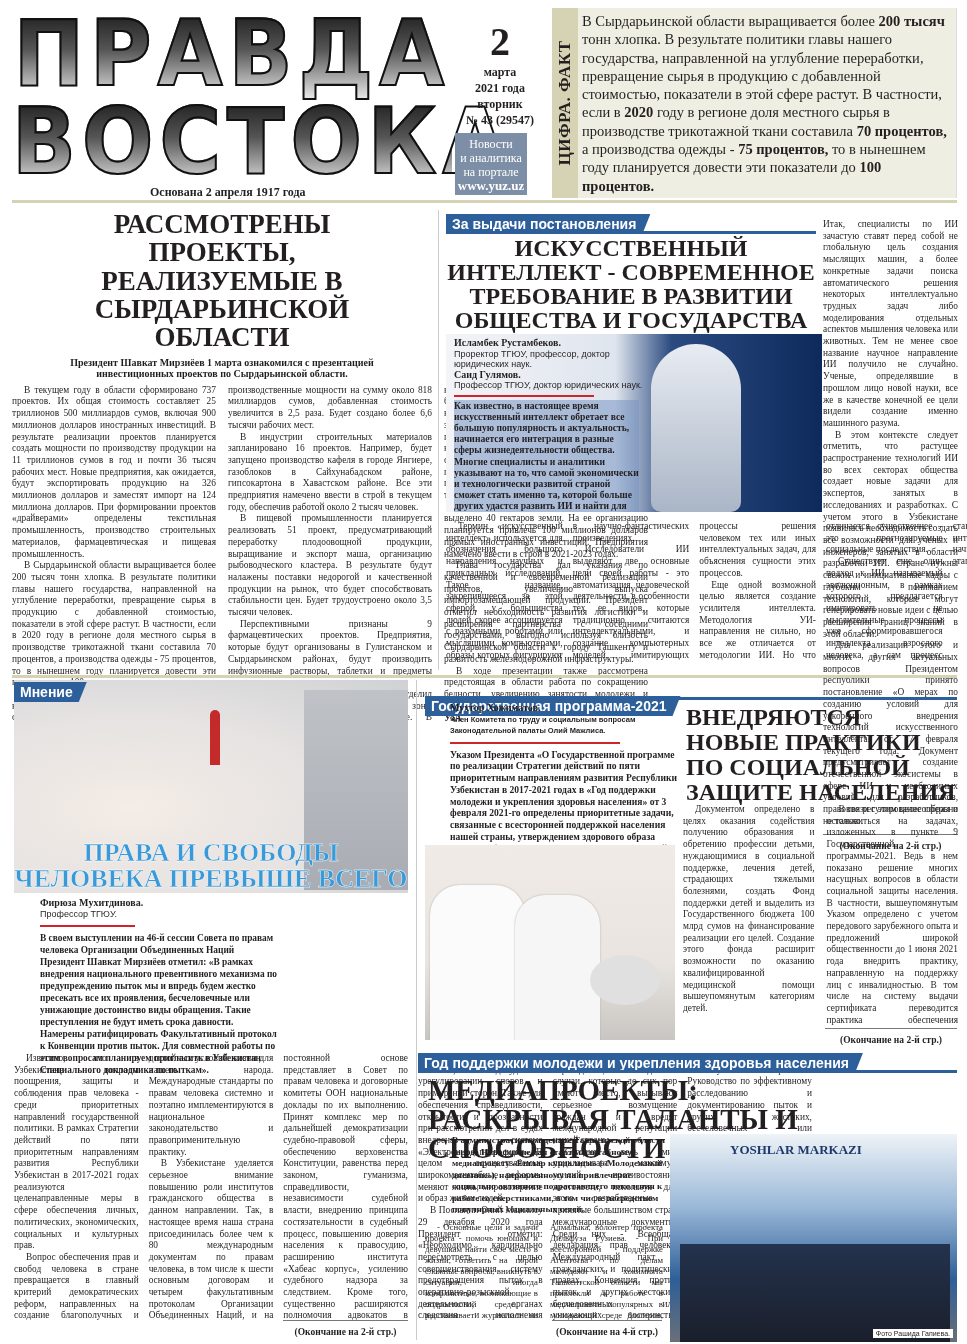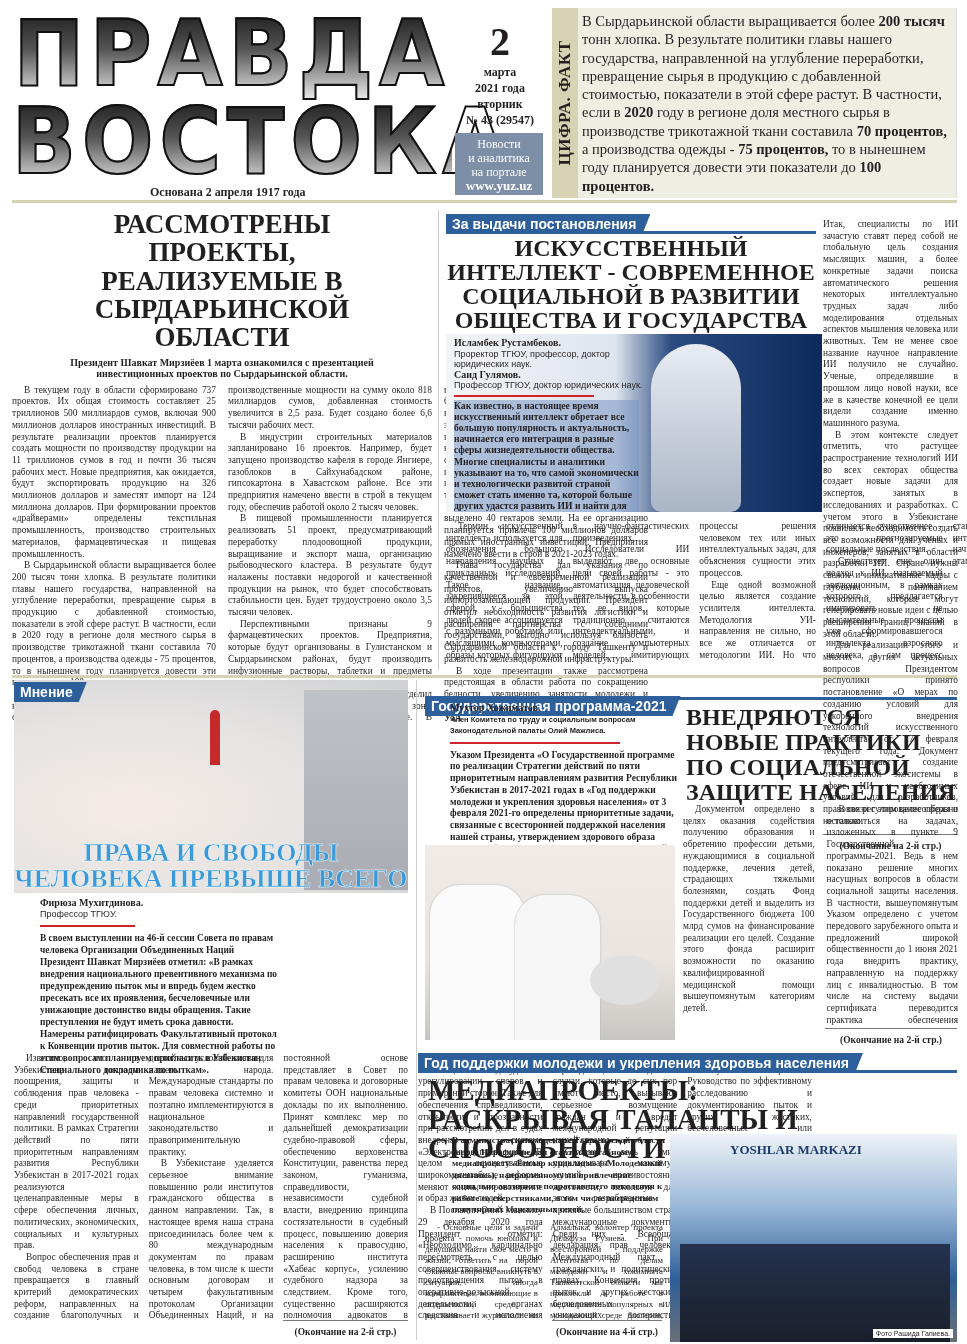--- a/index.html
+++ b/index.html
@@ -6,21 +6,21 @@
 body{width:967px;height:1344px;background:#fff;font-family:"Liberation Serif",serif;color:#231f20;position:relative;overflow:hidden}
 .abs{position:absolute}
 .masthead-logo{left:12px;top:8px;width:440px;height:172px}
 .logo-word{position:absolute;left:0;width:440px;font-family:"DejaVu Sans",sans-serif;font-weight:900;font-size:84px;letter-spacing:6px;line-height:1;color:#333;text-align:center;
  background:linear-gradient(180deg,#1a1a1a 0%,#555 45%,#eaeaea 100%);-webkit-background-clip:text;background-clip:text;-webkit-text-fill-color:transparent;
  -webkit-text-stroke:2px #111;transform:scaleY(1.08);}
 .founded{left:150px;top:185px;font-size:12px;font-weight:bold}
 .date-box{left:455px;top:20px;width:90px;text-align:center;font-weight:bold}
 .date-day{font-size:40px;line-height:44px}
 .date-line{font-size:12px;line-height:16px}
-.portal{left:455px;top:133px;width:88px;height:62px;background:#7d8fa7;color:#fff;text-align:center;font-size:12px;line-height:14px;padding-top:4px}
+.portal{left:455px;top:133px;width:72px;height:62px;background:#7d8fa7;color:#fff;text-align:center;font-size:12px;line-height:14px;padding-top:4px}
 .portal b{font-size:13px}
 .fact-box{left:552px;top:8px;width:405px;height:190px;background:#eeeee2;border-right:1px solid #ddd}
 .fact-label{left:552px;top:8px;width:26px;height:190px;background:#d6d3b5}
 .fact-label span{position:absolute;left:50%;top:50%;transform:translate(-50%,-50%) rotate(-90deg);white-space:nowrap;font-weight:bold;font-size:17px;letter-spacing:.5px}
 .fact-text{left:582px;top:12px;width:370px;font-size:14.5px;line-height:18.3px}
 .rule{height:3px;background:#d6d3b5}
 h1.hd{font-weight:bold;text-align:center;line-height:1.05;color:#231f20}
 .body-text{font-size:9.4px;line-height:11.7px;text-align:justify}
 .body-text p{text-indent:12px}
 .cols2{column-count:2;column-gap:12px}
@@ -76,21 +76,21 @@
       <p>В настоящее время для промышленной зоны выделено 40 гектаров земли. На ее организацию планируется привлечь 100 миллионов долларов прямых иностранных инвестиций. Предприятия намечено ввести в строй в 2021-2023 годах.</p>
       <p>Глава государства дал указания по качественной и своевременной реализации проектов, увеличению выпуска импортозамещающей продукции. Президент отметил необходимость развития логистики и расширения партнерства с соседними государствами, выгодно используя близость Сырдарьинской области к городу Ташкенту и развитость железнодорожной инфраструктуры.</p>
       <p>В ходе презентации также рассмотрена предстоящая в области работа по сокращению бедности, увеличению занятости молодежи и женщин.</p>
     <div style="text-align:left;font-weight:bold;font-size:10px;padding-right:18px">УзА</div>
   </div>
 </div>
 <div class="abs" style="left:438px;top:210px;width:1px;height:460px;background:#ccc"></div>
 
 <div class="abs tab" style="left:446px;top:214px">За выдачи постановления</div>
 <div class="abs tab-rule" style="left:446px;top:231px;width:370px"></div>
-<h1 class="abs hd" style="left:446px;top:236px;width:370px;font-size:24px;line-height:24px">ИСКУССТВЕННЫЙ ИНТЕЛЛЕКТ - СОВРЕМЕННОЕ СОЦИАЛЬНОЙ В РАЗВИТИИ ОБЩЕСТВА И ГОСУДАРСТВА</h1>
+<h1 class="abs hd" style="left:446px;top:236px;width:370px;font-size:24px;line-height:24px">ИСКУССТВЕННЫЙ ИНТЕЛЛЕКТ - СОВРЕМЕННОЕ ТРЕБОВАНИЕ В РАЗВИТИИ ОБЩЕСТВА И ГОСУДАРСТВА</h1>
 <div class="abs img" style="left:446px;top:334px;width:376px;height:178px;background:linear-gradient(90deg,#f3f4f7 0%,#dfe5ee 45%,#2a4a80 60%,#0e2a5c 100%)">
   <div class="abs" style="left:205px;top:10px;width:90px;height:168px;border-radius:45px 45px 10px 10px;background:linear-gradient(180deg,#e8ecf2,#aab5c6)"></div>
   <div class="abs" style="left:8px;top:4px;width:200px">
     <div class="byline"><b>Исламбек Рустамбеков.</b><br><span>Проректор ТГЮУ, профессор, доктор юридических наук.</span><br><b>Саид Гулямов.</b><br><span>Профессор ТГЮУ, доктор юридических наук.</span></div>
     <div class="redline" style="margin:4px 0 3px"></div>
     <div class="lead" style="background:rgba(120,150,195,.55);font-size:9.6px;line-height:11.2px;width:185px">Как известно, в настоящее время искусственный интеллект обретает все большую популярность и актуальность, начинается его интеграция в разные сферы жизнедеятельности общества. Многие специалисты и аналитики указывают на то, что самой экономически и технологически развитой страной сможет стать именно та, которой больше других удастся развить ИИ и найти для него правильное применение.</div>
   </div>
 </div>
 <div class="abs body-text cols3" style="left:446px;top:521px;width:370px;height:150px">
   <p>Термин «искусственный интеллект» используется для обозначения большого направления научных и прикладных исследований. Такое название, закрепившееся за этой сферой, у большинства людей скорее ассоциируется с разумными роботами или мыслящими компьютерами, образы которых фигурируют в научно-фантастических произведениях.</p>

